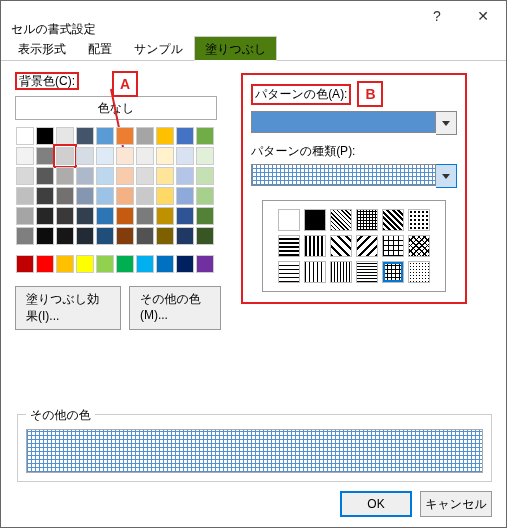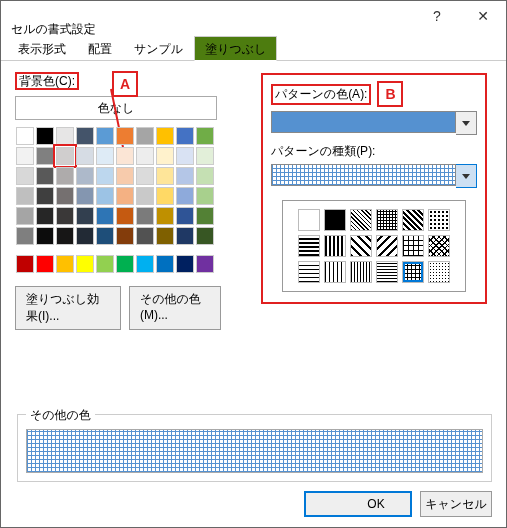--- a/index.html
+++ b/index.html
@@ -13,39 +13,39 @@
   .content { padding:12px 12px 0 14px; position:relative; }
   .red-box { border:2px solid #E02020; }
   .redA { position:absolute; left:97px; top:-2px; width:22px; height:22px; border:2px solid #E02020; color:#E02020; font-weight:bold; font-size:14px; display:flex; align-items:center; justify-content:center; background:#fff; }
   .redB { width:22px; height:22px; border:2px solid #E02020; color:#E02020; font-weight:bold; font-size:14px; display:flex; align-items:center; justify-content:center; margin-left:6px; }
   .bg-section { width:206px; position:relative; }
   .no-color { width:200px; height:22px; border:1px solid #aaa; background:#fff; display:flex; align-items:center; justify-content:center; margin-bottom:6px; }
   .swatches { display:flex; flex-wrap:wrap; width:200px; }
   .sw { width:18px; height:18px; margin:1px; border:1px solid #ccc; box-sizing:border-box; position:relative; }
   .sw.sel::after { content:""; position:absolute; inset:-4px; border:2px solid #E02020; }
   .arrow-svg { position:absolute; left:68px; top:6px; pointer-events:none; }
-  .right-col { position:absolute; left:260px; top:12px; width:226px; }
+  .right-col { position:absolute; left:240px; top:12px; width:226px; }
   .pat-group { border:2px solid #E02020; padding:6px 8px 10px 8px; }
   .pc-row { display:flex; align-items:center; }
   .pc-label { border:2px solid #E02020; padding:0 2px; }
   .combo { display:flex; margin-top:4px; }
   .combo .val { flex:1; height:22px; border:1px solid #888; box-sizing:border-box; }
   .combo .arrow { width:20px; height:22px; border:1px solid #888; border-left:none; display:flex; align-items:center; justify-content:center; background:#efefef; }
   .combo .arrow::after { content:""; border-left:4px solid transparent; border-right:4px solid transparent; border-top:5px solid #333; }
   .pat-preview { background:repeating-linear-gradient(0deg,#5591D0 0 1px,transparent 1px 4px),repeating-linear-gradient(90deg,#5591D0 0 1px,transparent 1px 4px); }
   .pat-swatch-box { width:170px; margin:12px auto 0; border:1px solid #999; padding:6px; display:flex; flex-wrap:wrap; justify-content:center; }
   .ps { width:22px; height:22px; margin:2px; border:1px solid #bbb; box-sizing:border-box; }
   .btns-row { display:flex; gap:8px; margin-top:12px; }
   .btn2 { border:1px solid #999; background:#efefef; padding:4px 10px; }
   .sample-box { margin:84px 2px 0 2px; border:1px solid #ccc; position:relative; padding:14px 8px 8px; }
   .sample-box .lbl { position:absolute; top:-8px; left:8px; background:#fff; padding:0 4px; }
   .sample-area { height:42px; border:1px solid #aaa; }
   .footer { position:absolute; bottom:10px; right:14px; display:flex; gap:8px; }
   .footer .fbtn { border:1px solid #999; background:#efefef; width:70px; height:24px; display:flex; align-items:center; justify-content:center; }
-  .footer .fbtn.primary { border:1px solid #0078D7; box-shadow:inset 0 0 0 1px #0078D7;padding-left:36px; }
+  .footer .fbtn.primary { border:1px solid #0078D7; box-shadow:inset 0 0 0 1px #0078D7; }
 </style>
 </head>
 <body>
 
 <div class="window">
   <div class="titlebar">
     <span class="title">セルの書式設定</span>
     <div class="btn">?</div>
     <div class="btn">✕</div>
   </div>

